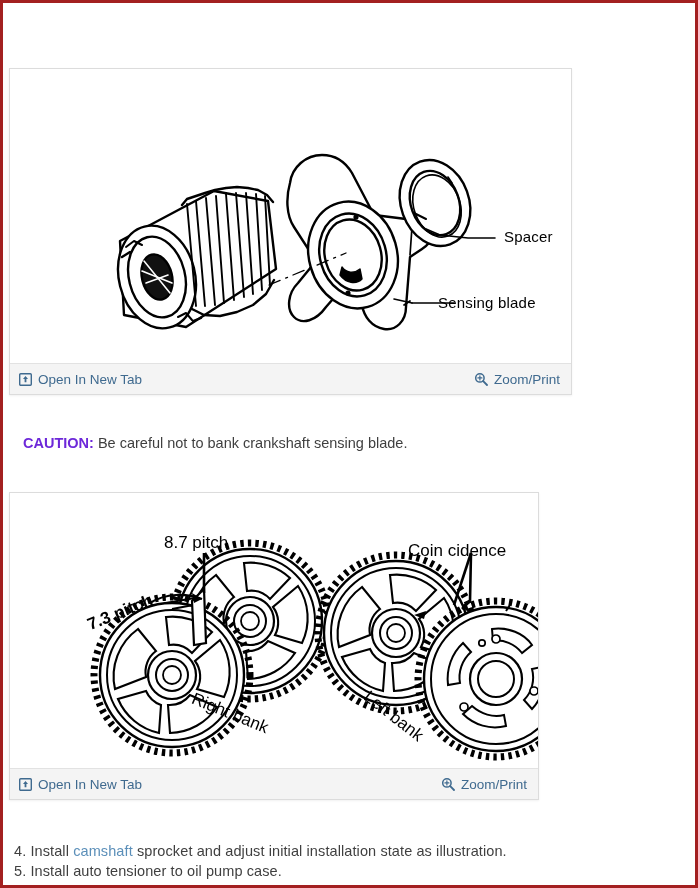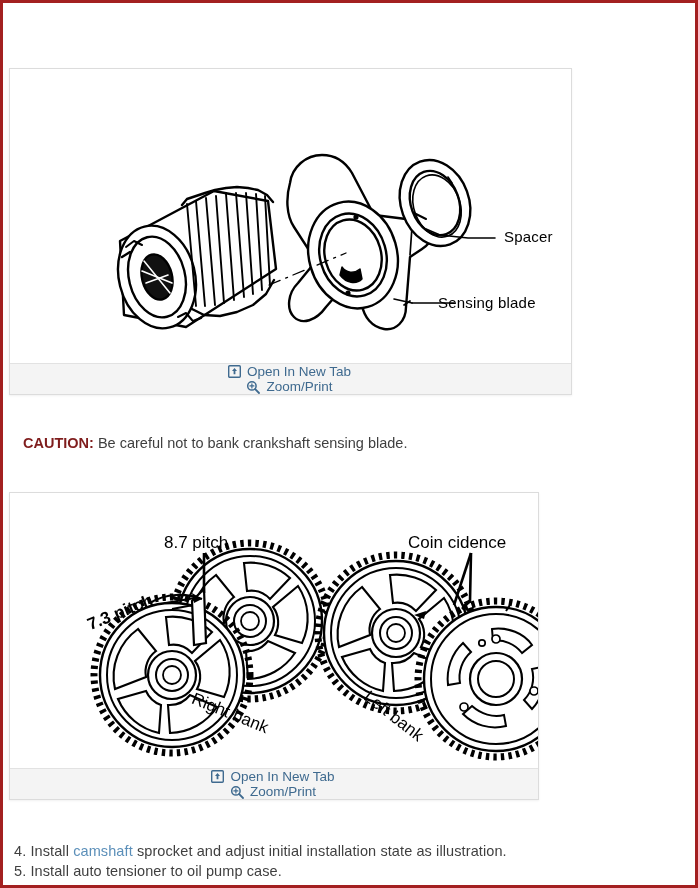--- a/index.html
+++ b/index.html
@@ -52,21 +52,21 @@
     text-decoration: none;
   }
   .caution {
     position: absolute;
     left: 23px;
     top: 433px;
     font-size: 14.5px;
     line-height: 20px;
     color: #3f3f3f;
   }
-  .caution b { color: #7f1d1d; margin-top: 40px; }
+  .caution b { color: #6d28d9; margin-top: 40px; }
 
   .step-bottom {
     position: absolute;
     left: 14px;
     top: 841px;
     width: 660px;
   }
 
   
   .img-card {
@@ -93,21 +93,20 @@
     position: absolute;
     left: 0; right: 0; bottom: 0;
     height: 31px;
     background: #f4f4f4;
     border-top: 1px solid #e2e2e2;
     display: flex;
     align-items: center;
     justify-content: space-between;
     padding: 0 11px 0 9px;
     box-sizing: border-box;
-    flex-direction: column;
   }
   .footer-btn {
     display: flex;
     align-items: center;
     gap: 6px;
     font-size: 13.5px;
     color: #3f6a8f;
     cursor: pointer;
     user-select: none;
     white-space: nowrap;
@@ -330,21 +329,21 @@
             <path d="M417 60 L400 112" stroke-width="2.6"></path>
           </g>
 
           <path d="M360 122 L372 118 L370 126 Z" fill="#000"></path>
           <path d="M452 118 L456 112" stroke="#000" stroke-width="2"></path>
         </g>
       </svg>
 
       <div class="lbl lbl-bold" style="left:110px; top:40px;">8.7 pitch</div>
       <div class="lbl lbl-rot-l" style="left:38px; top:122px;">7.3 pitch</div>
-      <div class="lbl lbl-bold" style="left:354px; top:40px;">Coin cidence</div>
+      <div class="lbl lbl-bold" style="left:354px; top:48px;">Coin cidence</div>
       <div class="lbl lbl-bank-r" style="left:142px; top:196px;">Right bank</div>
       <div class="lbl lbl-bank-l" style="left:318px; top:194px;">Left bank</div>
     </div>
 
     <div class="img-footer">
       <div class="footer-btn">
         <span>
           <svg width="13" height="13" viewBox="0 0 13 13">
             <rect x="0.7" y="0.7" width="11.6" height="11.6" rx="1" fill="none" stroke="#3f6a8f" stroke-width="1.4"></rect>
             <path d="M6.5 3.1 L9 6 L7.4 6 L7.4 9.3 L5.6 9.3 L5.6 6 L4 6 Z" fill="#3f6a8f"></path>

